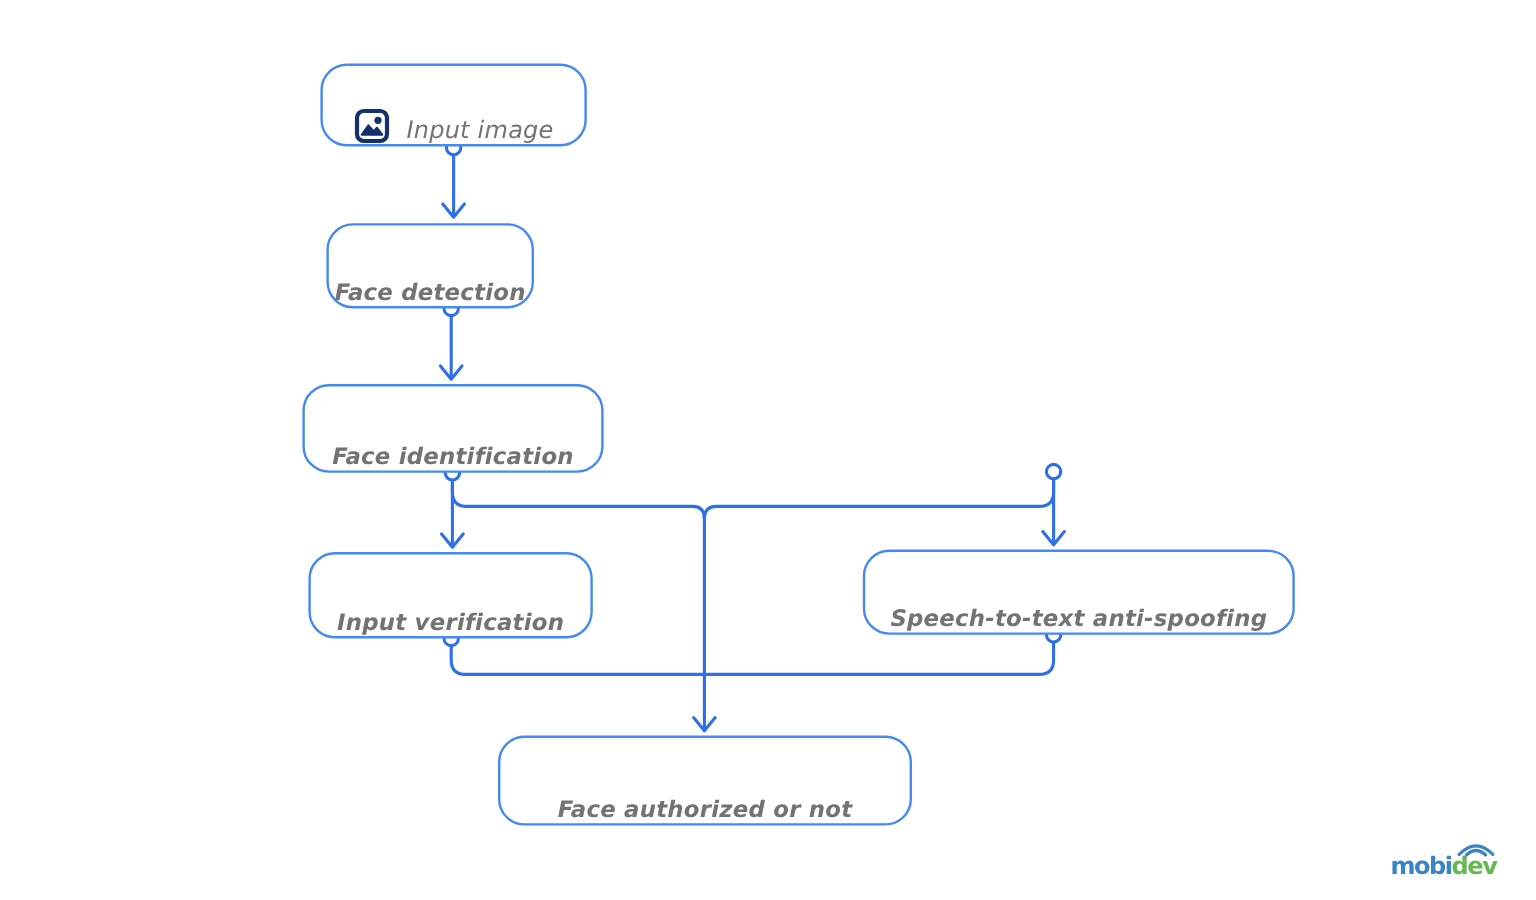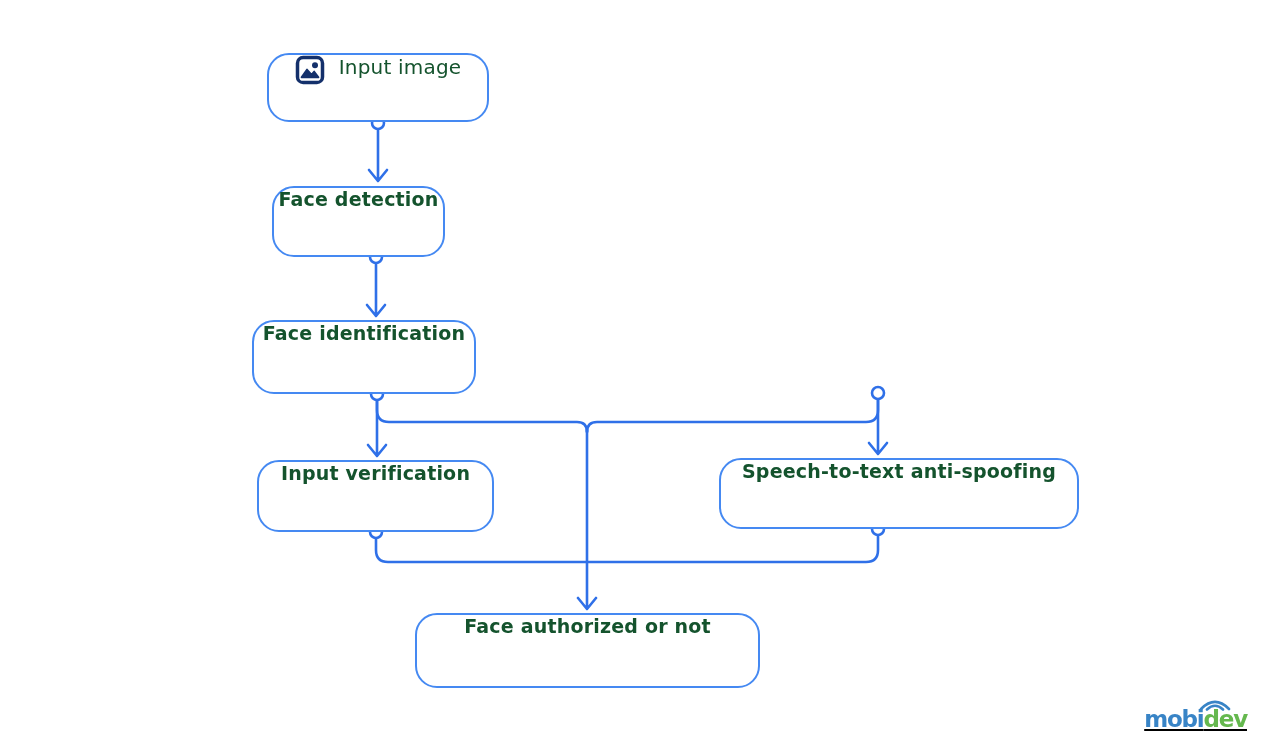--- a/index.html
+++ b/index.html
@@ -18,46 +18,46 @@
     pointer-events:none;
   }
 
   .node {
     position:absolute;
     box-sizing:border-box;
     border:2.5px solid #4589F2;
     border-radius:22px;
     background:#ffffff;
     display:flex;
-    align-items:flex-start;
+    align-items:flex-end;
     justify-content:center;
     gap:14px;
-    color:#14532d;
+    color:#737373;
     white-space:nowrap;
+    font-style:italic;
   }
   .node .label-bold { font-weight:bold; font-size:19px; letter-spacing:0.2px; }
   .node .label-reg  { font-weight:400;  font-size:20px; letter-spacing:0.2px; }
   .node .nicon { display:flex; align-items:center; justify-content:center; }
 
   #n-input-image        { left:267px; top:53px;  width:222px; height:69px; }
   #n-face-detection     { left:272px; top:186px; width:173px; height:71px; }
-  #n-face-identification{ left:252px; top:320px; width:224px; height:74px; }
+  #n-face-identification{ left:252px; top:320px; width:251px; height:74px; }
   #n-input-audio        { left:760px; top:320px; width:215px; height:73px; }
   #n-voice-verification { left:257px; top:460px; width:237px; height:72px; }
   #n-speech             { left:705px; top:458px; width:360px; height:71px;margin-left:14px; }
   #n-user               { left:415px; top:613px; width:345px; height:75px; }
 
   .logo {
     position:absolute;
     right:33px; bottom:19px;
     font-weight:bold;
-    font-size:23px;
+    font-size:20px;
     letter-spacing:-1.2px;
     line-height:1;
-    text-decoration:underline;
   }
   .logo .mobi { color:#3884C6; }
   .logo .dev  { color:#65B84E; }
   .logo .wifi {
     position:absolute;
     top:-10px; left:53px;
   }
 </style>
 </head>
 <body>

